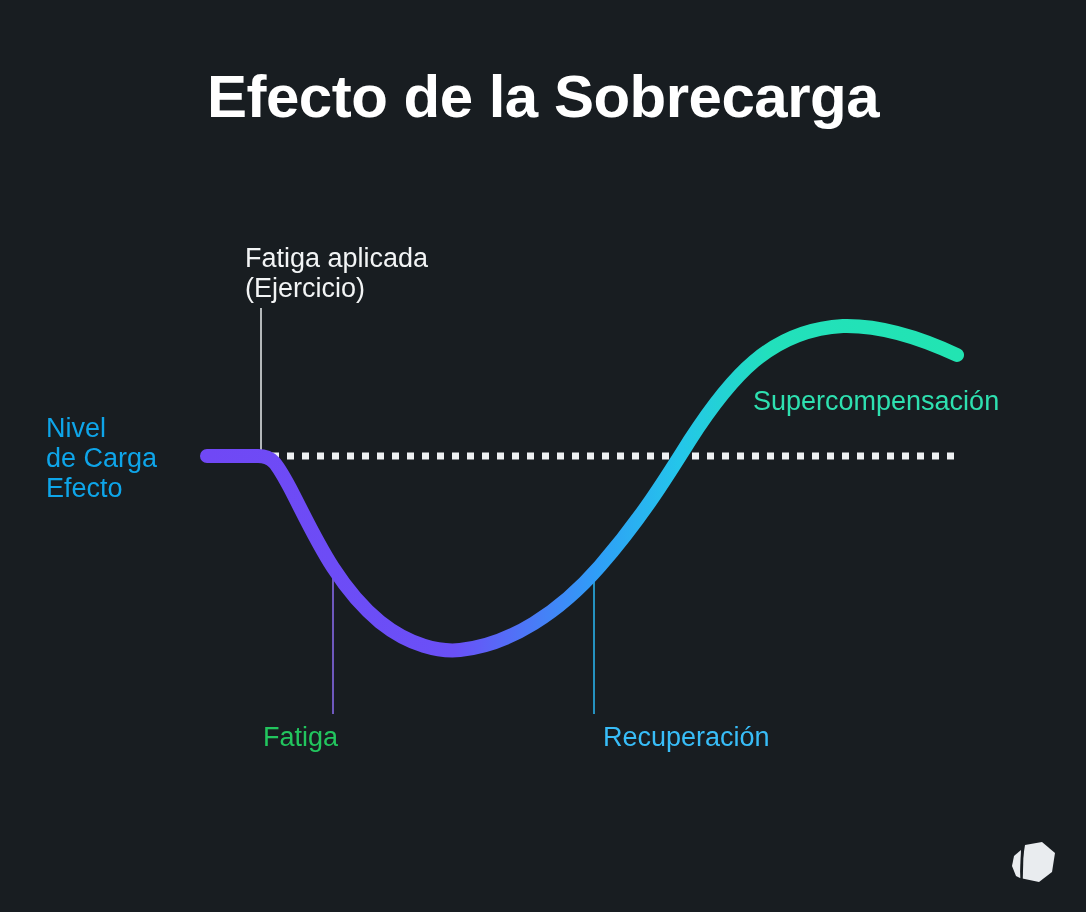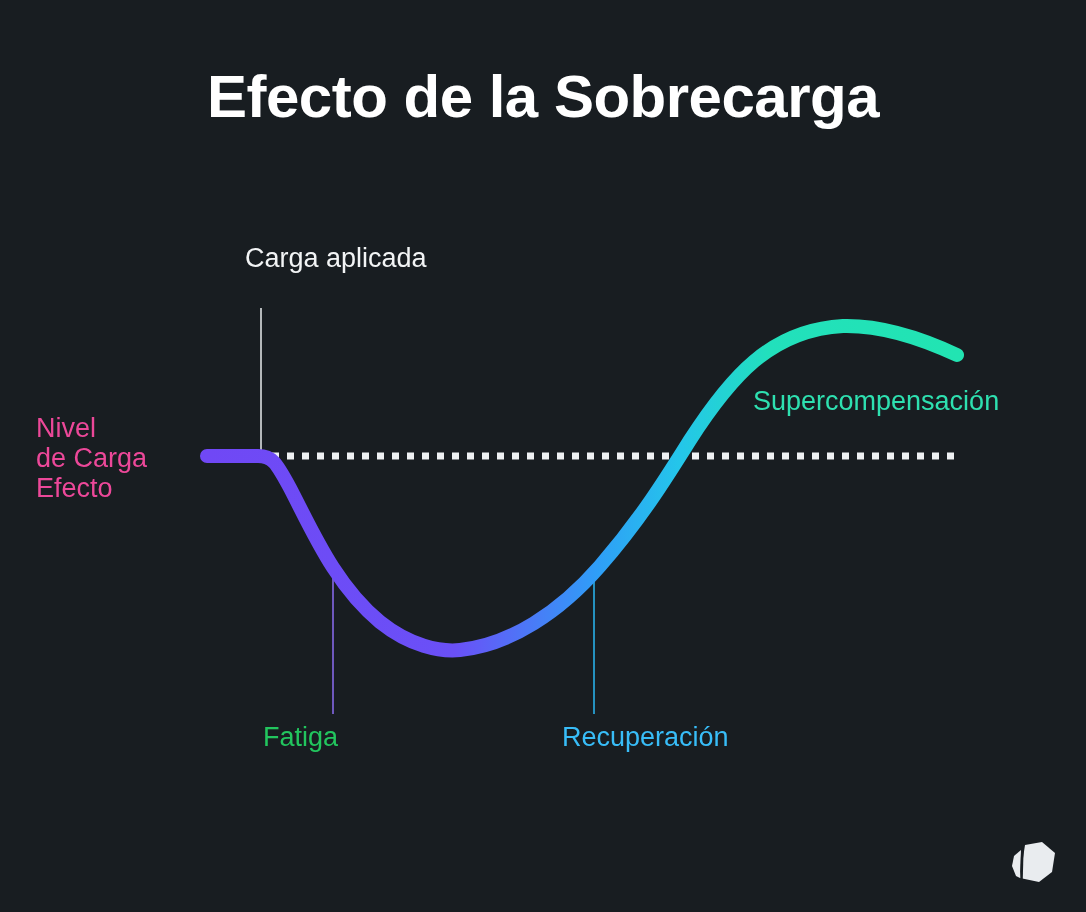--- a/index.html
+++ b/index.html
@@ -20,24 +20,24 @@
   }
   svg.diagram { position: absolute; left: 0; top: 0; }
   .label {
     position: absolute;
     font-size: 27px;
     line-height: 30px;
     font-family: "Liberation Sans", "DejaVu Sans", sans-serif;
     white-space: nowrap;
   }
   .lbl-carga { left: 245px; top: 243px; color: #f2f4f5; }
-  .lbl-nivel { left: 36px; top: 413px; color: #ec4899; }
+  .lbl-nivel { left: 46px; top: 413px; color: #0ea5e9; }
   .lbl-super { left: 753px; top: 386px; text-align: right; }
   .lbl-fatiga { left: 263px; top: 722px; }
-  .lbl-recup { left: 562px; top: 722px; }
+  .lbl-recup { left: 603px; top: 722px; }
   .line { display: block; }
   .logo { position: absolute; left: 1008px; top: 836px; width: 50px; height: 50px; }
 </style>
 </head>
 <body>
 
 <div class="title">Efecto de la Sobrecarga</div>
 
 <svg class="diagram" width="1086" height="912" viewBox="0 0 1086 912">
   <defs>
@@ -62,21 +62,22 @@
            C 272 456, 276 462, 290 488
            C 312 530, 335 585, 380 622
            C 410 646, 440 652, 460 650
            C 510 645, 560 612, 600 566
            C 640 520, 665 480, 690 440
            C 730 378, 770 330, 843 326
            C 885 325, 925 340, 957 355" fill="none" stroke="url(#curveGrad)" stroke-width="14" stroke-linecap="round" stroke-linejoin="round"></path>
 </svg>
 
 <div class="label lbl-carga">
-  <span class="line">Carga aplicada</span>
+  <span class="line">Fatiga aplicada</span>
+  <span class="line">(Ejercicio)</span>
 </div>
 
 <div class="label lbl-nivel">
   <span class="line">Nivel</span>
   <span class="line">de Carga</span>
   <span class="line">Efecto</span>
 </div>
 
 <div class="label lbl-super" style="color:#2ee0b0;">Supercompensación</div>
 <div class="label lbl-fatiga" style="color:#22c55e;">Fatiga</div>

